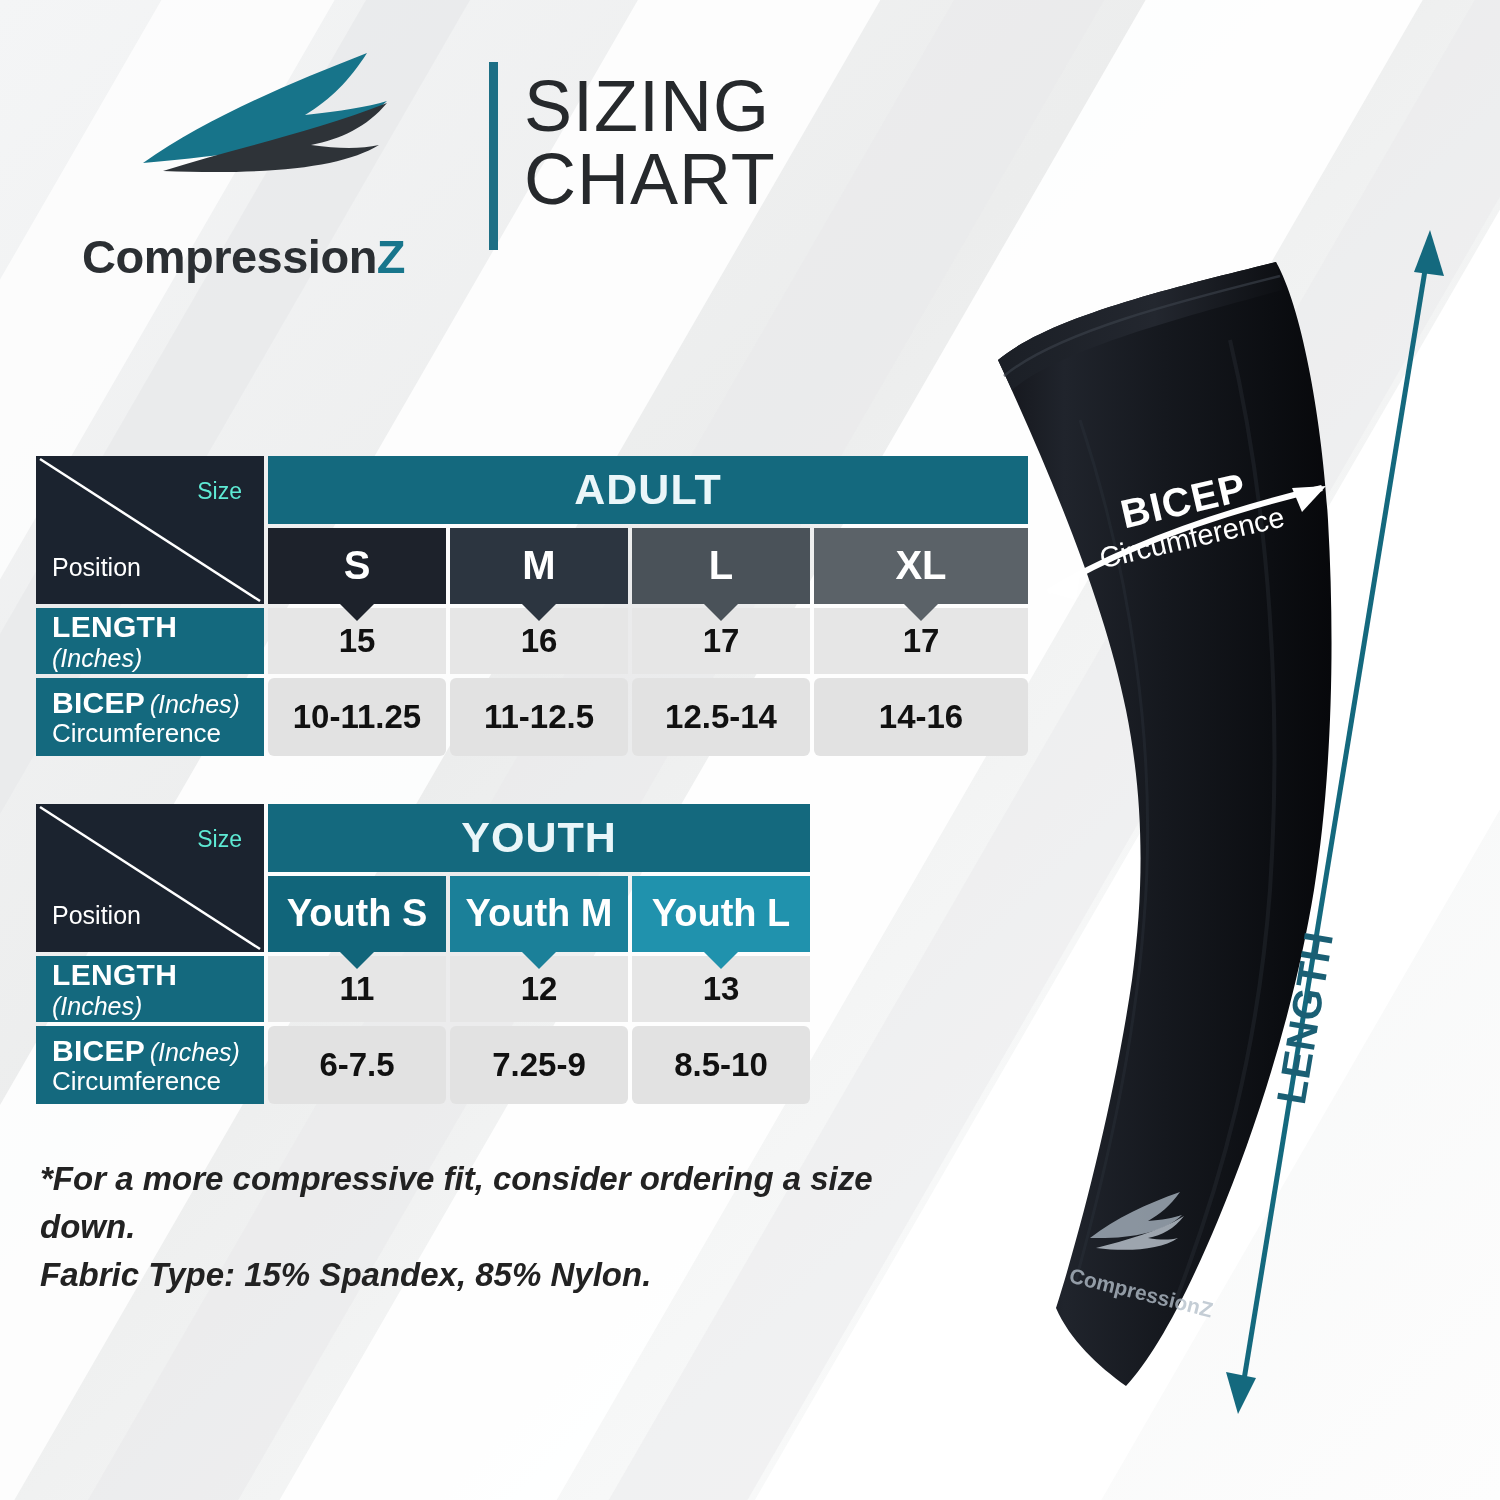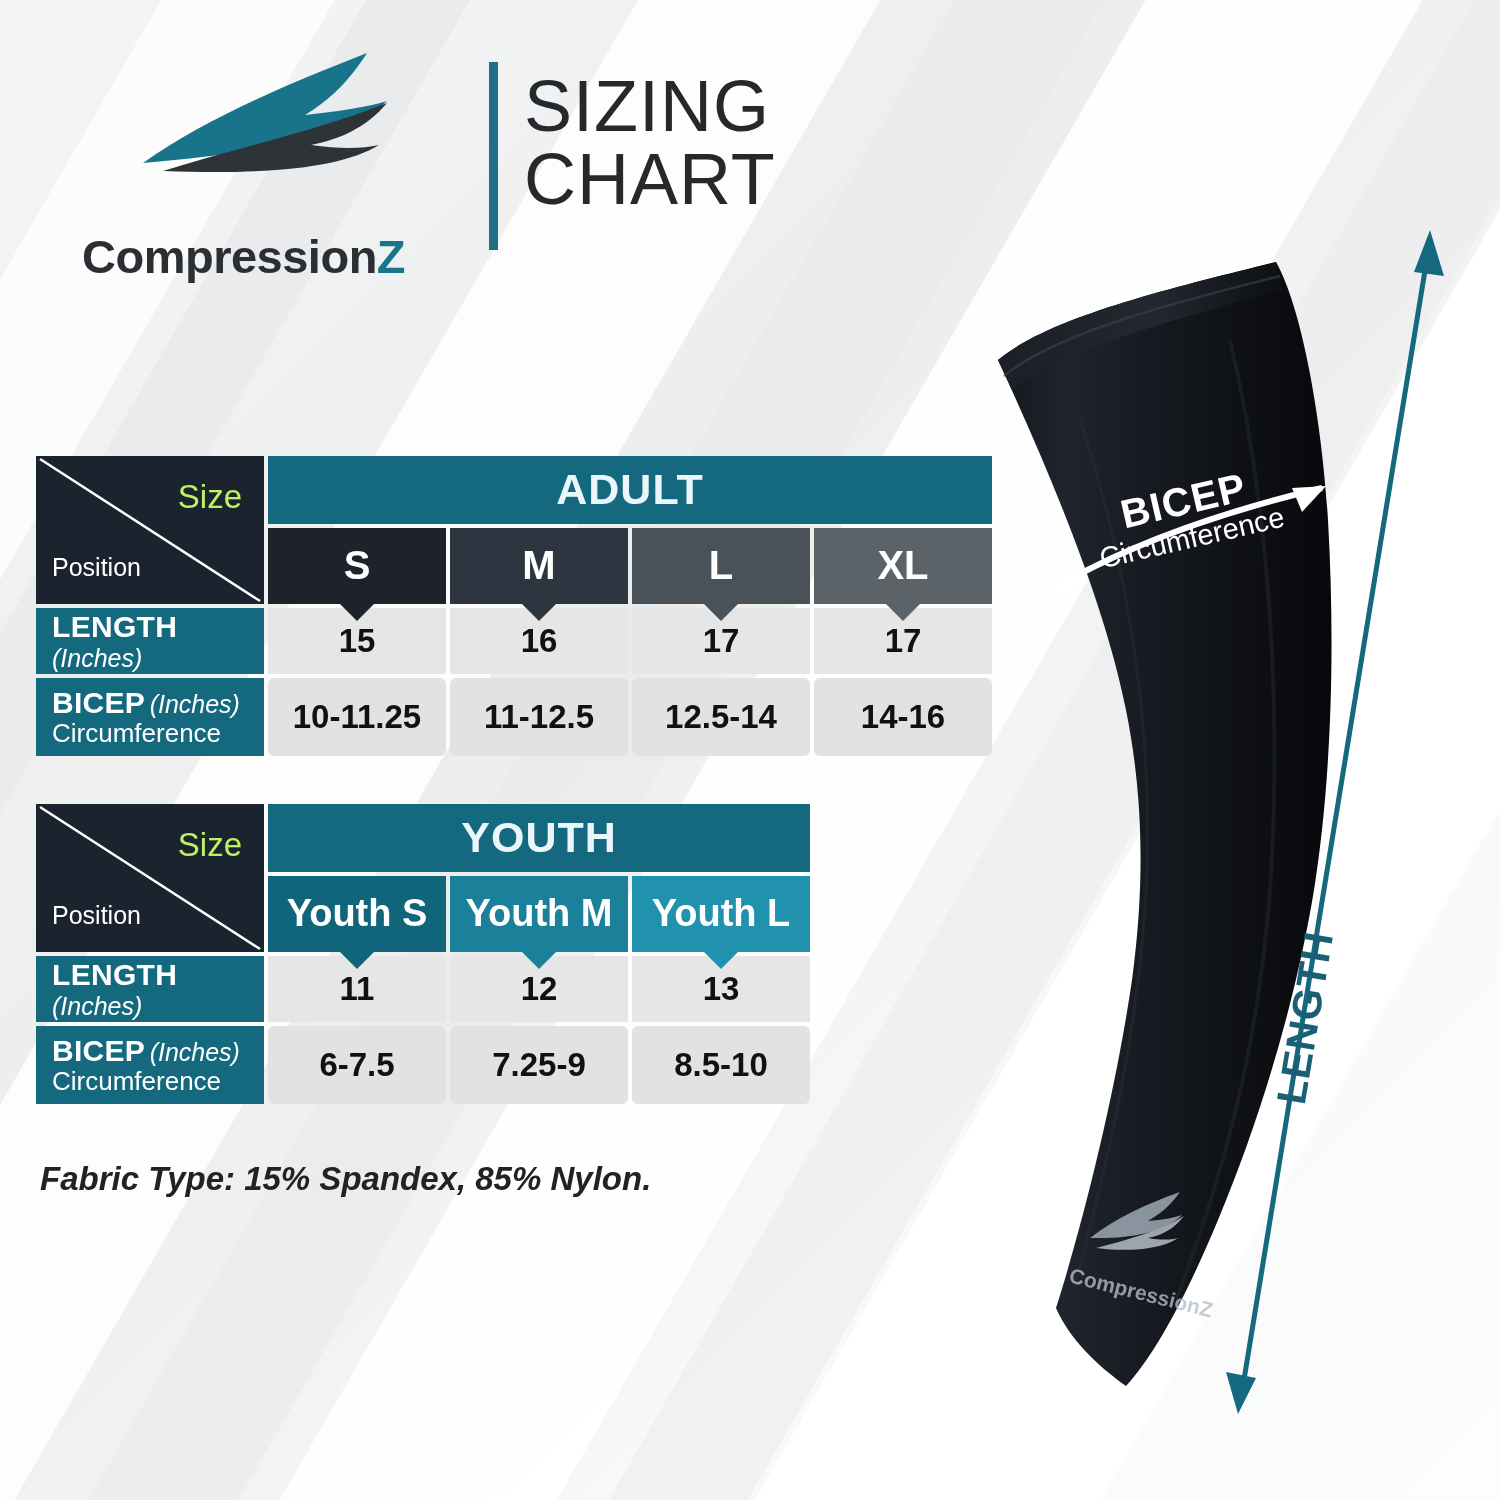--- a/index.html
+++ b/index.html
@@ -28,21 +28,21 @@
   .t1{font-size:76px;font-weight:700;color:#34383b;letter-spacing:.5px;line-height:.98;
       font-family:"Liberation Sans", sans-serif;}
   .t2{font-size:72px;font-weight:400;color:#26292c;letter-spacing:1px;line-height:1.02;margin-top:12px;}
 
   
   .tbl{position:absolute;border-collapse:separate;border-spacing:4px;}
   .tbl td{padding:0;vertical-align:middle;}
 
   .corner{width:228px;background:#1b232f;position:relative;}
   .corner .slash{position:absolute;left:0;top:0;width:100%;height:100%;}
-  .corner .size-lbl{position:absolute;right:22px;top:22px;color:#bef264;font-size:33px;}
+  .corner .size-lbl{position:absolute;right:22px;top:22px;color:#5eead4;font-size:23px;}
   .corner .pos-lbl{position:absolute;left:16px;bottom:22px;color:#fff;font-size:25px;}
 
   .group-head{background:#14697e;color:#eaf6f9;font-size:43px;text-align:center;letter-spacing:1px;font-weight:700;}
 
   .size-cell{color:#fff;text-align:center;font-weight:700;position:relative;}
   .size-cell .notch{position:absolute;left:50%;bottom:-17px;transform:translateX(-50%);
      width:0;height:0;border-left:17px solid transparent;border-right:17px solid transparent;}
 
   .rowlabel{background:#14697e;color:#fff;padding:0 0 0 16px !important;}
   .rowlabel .main{font-size:30px;font-weight:700;letter-spacing:.3px;}
@@ -114,21 +114,21 @@
       <span class="notch" style="border-top:17px solid #1d222b;"></span>
     </td>
     <td class="size-cell" style="width:178px;height:74px;font-size:40px;background:#2c3540;">
       <span>M</span>
       <span class="notch" style="border-top:17px solid #2c3540;"></span>
     </td>
     <td class="size-cell" style="width:178px;height:74px;font-size:40px;background:#4a5259;">
       <span>L</span>
       <span class="notch" style="border-top:17px solid #4a5259;"></span>
     </td>
-    <td class="size-cell" style="width:178px;height:74px;font-size:40px;background:#5b6268;">
+    <td class="size-cell" style="width:214px;height:74px;font-size:40px;background:#5b6268;">
       <span>XL</span>
       <span class="notch" style="border-top:17px solid #5b6268;"></span>
     </td>
   </tr>
   <tr>
     <td class="rowlabel" style="height:66px;">
       <span class="main">LENGTH</span>
       <span class="paren">(Inches)</span>
     </td>
     <td class="datacell" style="height:66px;">15</td>
@@ -192,20 +192,21 @@
       <span class="sub">Circumference</span>
     </td>
     <td class="datacell alt" style="height:78px;">6-7.5</td>
     <td class="datacell alt">7.25-9</td>
     <td class="datacell alt">8.5-10</td>
   </tr>
 </tbody>
   </table>
 
 <div class="footnote">
+  <div>*For a more compressive fit, consider ordering a size down.</div>
   <div>Fabric Type: 15% Spandex, 85% Nylon.</div>
 </div>
 
 <div class="photo">
   <svg viewBox="0 0 570 1290" width="570" height="1290">
     <defs>
       <linearGradient id="sleeveG" x1="0" y1="0" x2="1" y2="0">
         <stop offset="0%" stop-color="#14161c"></stop>
         <stop offset="20%" stop-color="#20242c"></stop>
         <stop offset="50%" stop-color="#15181e"></stop>

